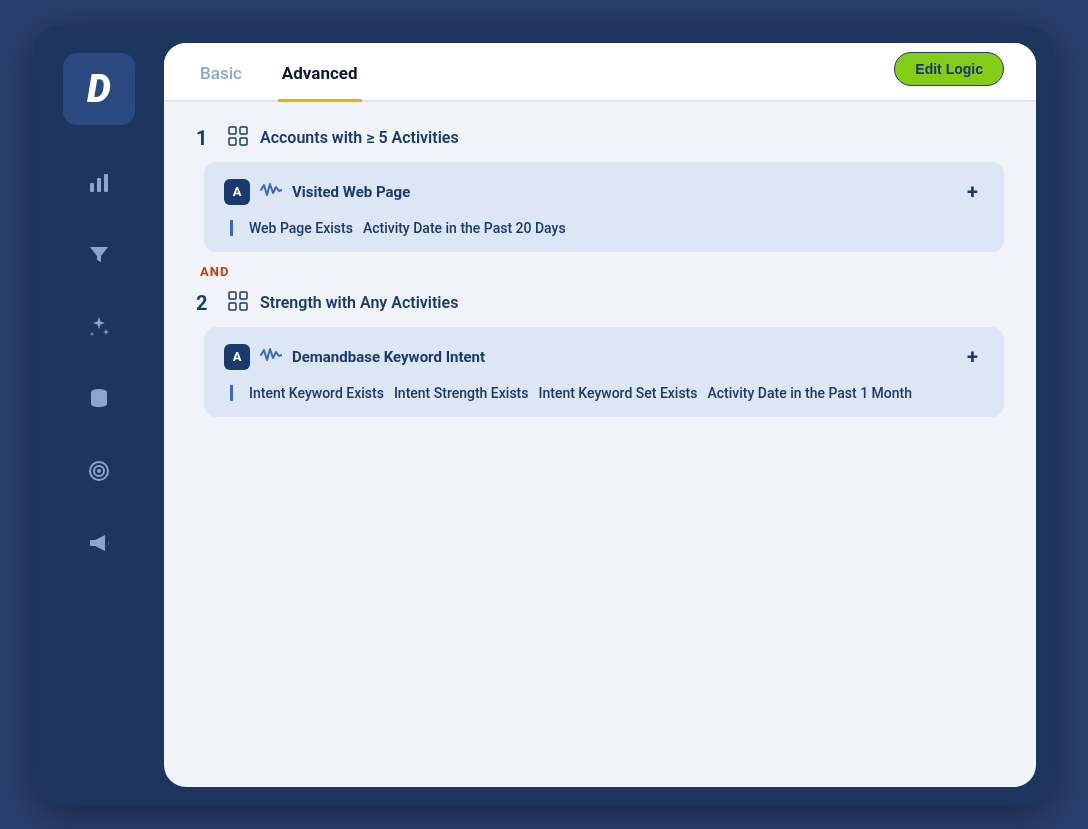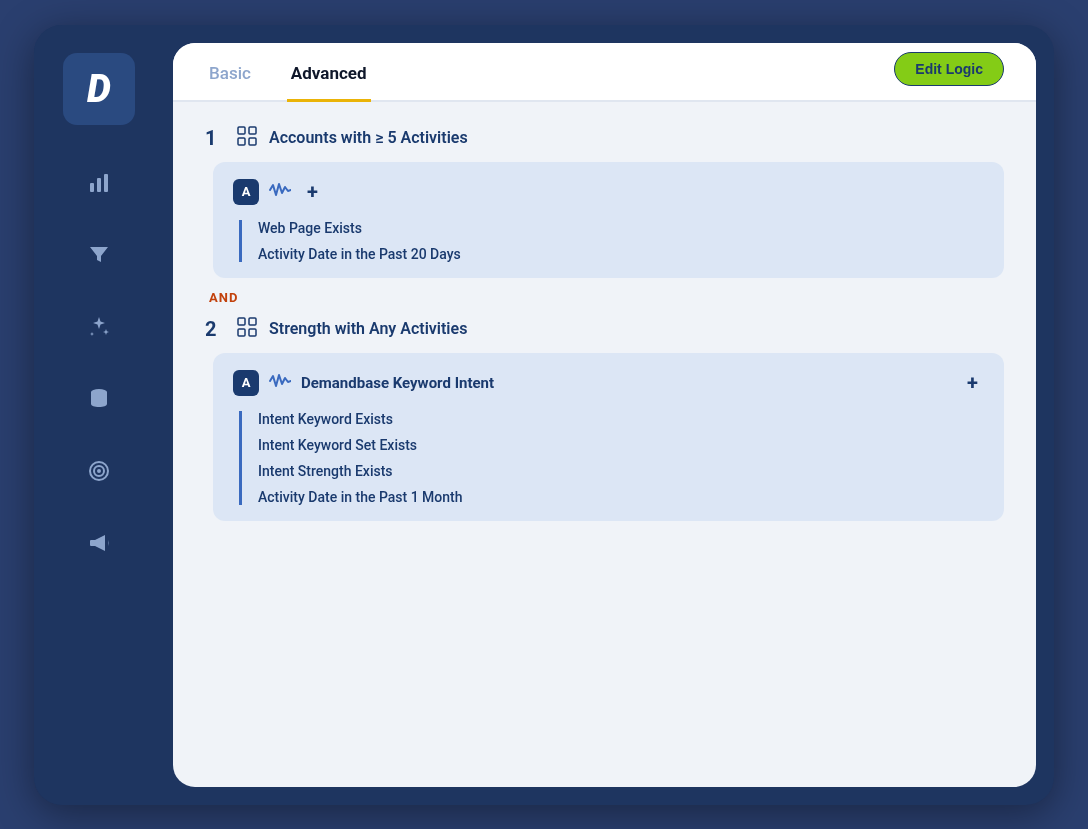--- a/index.html
+++ b/index.html
@@ -65,21 +65,21 @@
       cursor: pointer;
       color: #8da5cc;
     }
     .nav-item svg { width: 24px; height: 24px; }
 
     
     .main-content {
       flex: 1;
       background: #f0f3f8;
       border-radius: 22px;
-      margin: 18px 18px 18px 9px;
+      margin: 18px 18px 18px 0;
       overflow: hidden;
       display: flex;
       flex-direction: column;
     }
     
     .tab-bar {
       background: white;
       padding: 0 32px;
       display: flex;
       align-items: flex-end;
@@ -191,21 +191,21 @@
       cursor: pointer;
       padding: 2px 6px;
       border-radius: 4px;
     }
 
     .condition-list {
       border-left: 3px solid #3a6abf;
       margin-left: 6px;
       padding-left: 16px;
       display: flex;
-      flex-direction: column;
+      flex-direction: row;
       gap: 10px;
     }
     .condition-item {
       font-size: 14px;
       color: #1a3a6e;
       font-weight: 500;
     }
 
     .and-divider {
       font-size: 13px;
@@ -306,20 +306,21 @@
 
         <div class="activity-card">
           <div class="activity-card-header">
             <div class="a-badge">A</div>
             <span class="activity-icon">
               
               <svg width="22" height="16" viewBox="0 0 22 16" fill="none">
                 <polyline points="1,8 4,3 7,13 10,2 13,11 16,5 19,9 22,8" stroke="#3a6abf" stroke-width="2" fill="none" stroke-linejoin="round" stroke-linecap="round"></polyline>
               </svg>
             </span>
+            <span class="activity-name">Visited Web Page</span>
             <span class="plus-btn">+</span>
           </div>
           <div class="condition-list">
             <div class="condition-item">Web Page Exists</div>
             <div class="condition-item">Activity Date in the Past 20 Days</div>
           </div>
         </div>
       </div>
 
       <div class="and-divider">AND</div>
@@ -344,22 +345,22 @@
             <span class="activity-icon">
               <svg width="22" height="16" viewBox="0 0 22 16" fill="none">
                 <polyline points="1,8 4,3 7,13 10,2 13,11 16,5 19,9 22,8" stroke="#3a6abf" stroke-width="2" fill="none" stroke-linejoin="round" stroke-linecap="round"></polyline>
               </svg>
             </span>
             <span class="activity-name">Demandbase Keyword Intent</span>
             <span class="plus-btn">+</span>
           </div>
           <div class="condition-list">
             <div class="condition-item">Intent Keyword Exists</div>
+            <div class="condition-item">Intent Strength Exists</div>
             <div class="condition-item">Intent Keyword Set Exists</div>
-            <div class="condition-item">Intent Strength Exists</div>
             <div class="condition-item">Activity Date in the Past 1 Month</div>
           </div>
         </div>
       </div>
 
     </div>
   </div>
 </div>
 
 </body></html>

